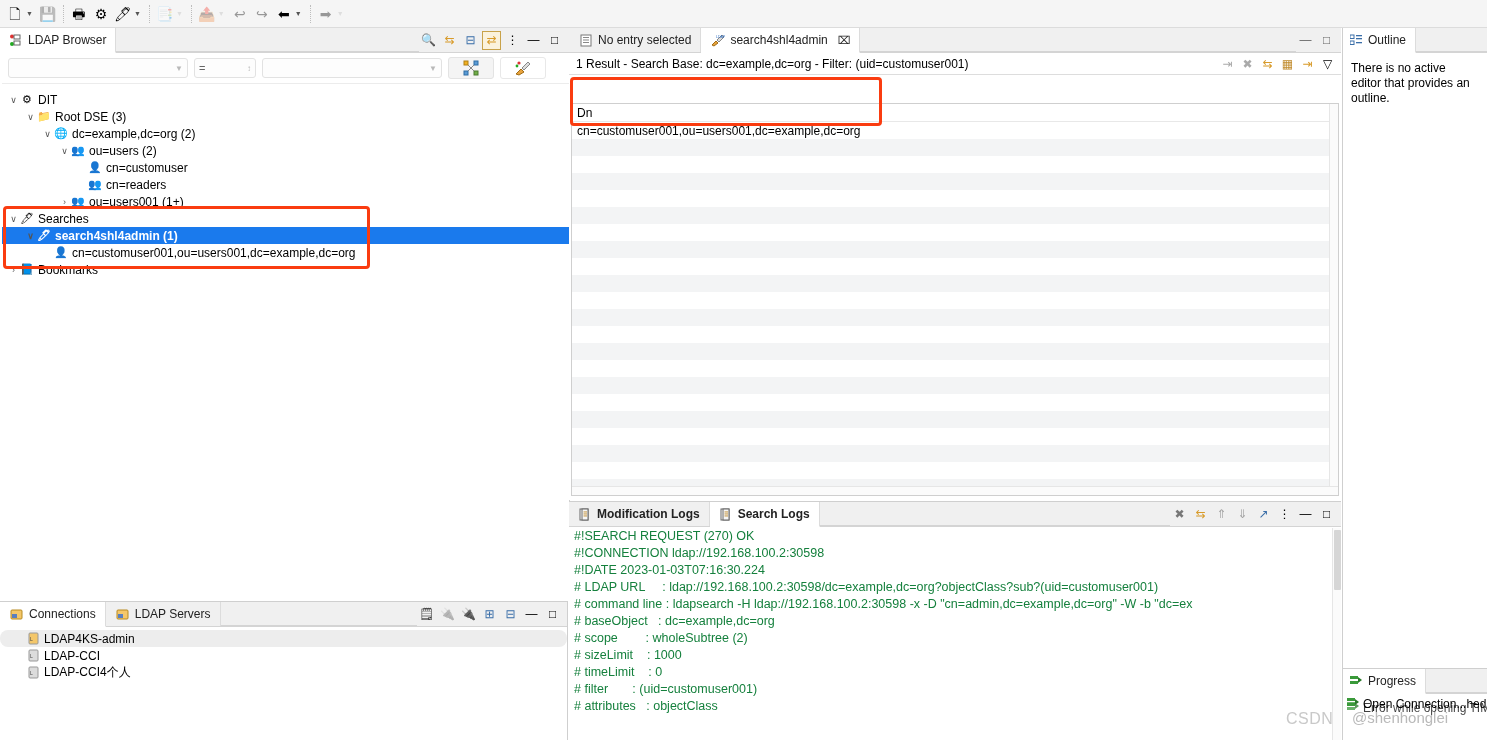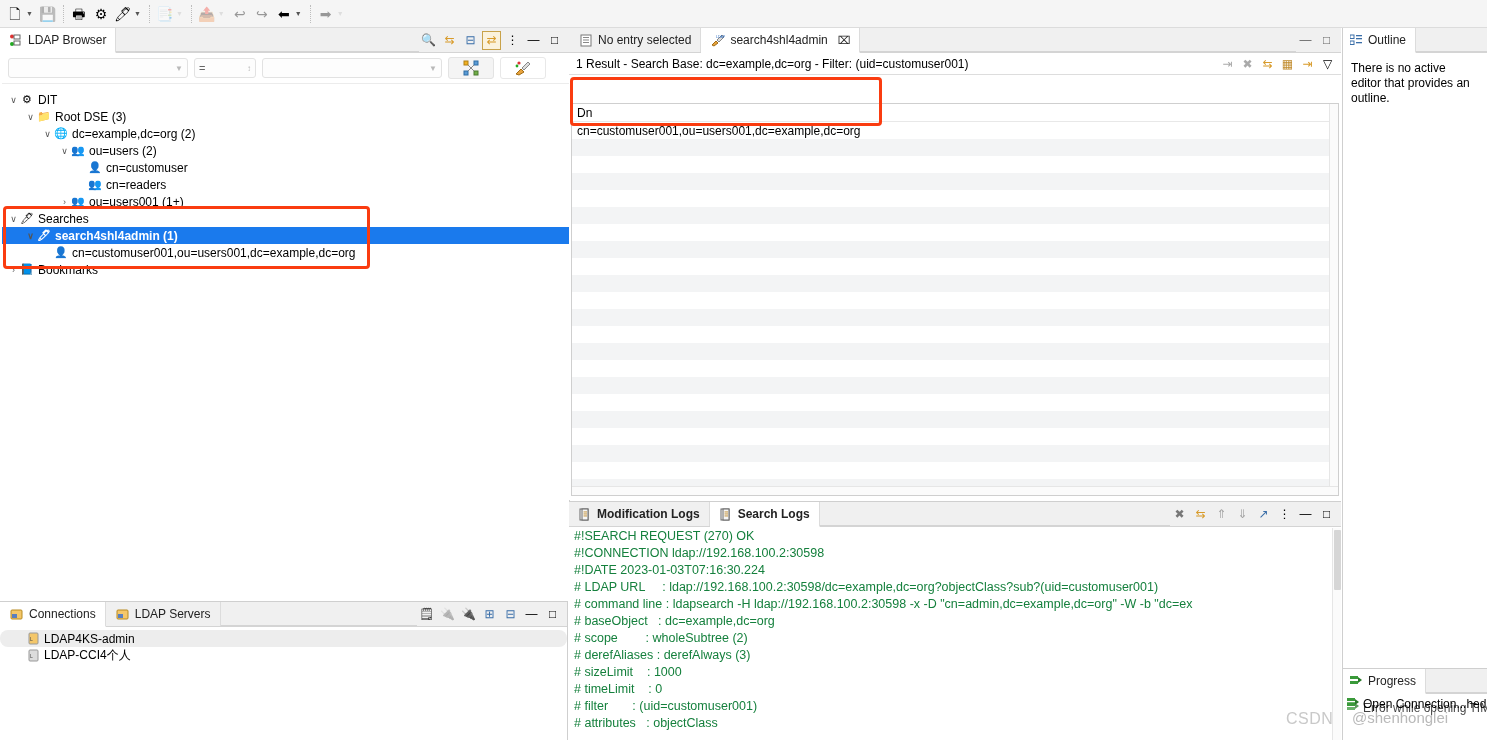--- a/index.html
+++ b/index.html
@@ -346,20 +346,29 @@
           </span>
           <span>LDAP4KS-admin</span>
         </div>
         <div class="crow">
           <span class="ticon">
             <svg width="13" height="13" viewBox="0 0 13 13">
               <rect x="2" y="1" width="9" height="11" rx="1" fill="#dcdcdc" stroke="#999"></rect>
               <text x="3" y="9" font-size="5" fill="#444">L</text>
             </svg>
           </span>
+          <span>LDAP-CCI</span>
+        </div>
+        <div class="crow">
+          <span class="ticon">
+            <svg width="13" height="13" viewBox="0 0 13 13">
+              <rect x="2" y="1" width="9" height="11" rx="1" fill="#dcdcdc" stroke="#999"></rect>
+              <text x="3" y="9" font-size="5" fill="#444">L</text>
+            </svg>
+          </span>
           <span>LDAP-CCI4个人</span>
         </div>
       </div>
   </div>
 
   <div class="panel" id="editor">
     <div class="tabbar" id="edTabbar">
         <div class="tab">
           <span class="tool" style="width: 15px;">
             <svg width="12" height="13" viewBox="0 0 12 13">
@@ -472,21 +481,20 @@
       </div>
     <div id="logBody">
       <div id="logLines">
           <div class="lline">#!SEARCH REQUEST (270) OK</div>
           <div class="lline">#!CONNECTION ldap://192.168.100.2:30598</div>
           <div class="lline">#!DATE 2023-01-03T07:16:30.224</div>
           <div class="lline"># LDAP URL     : ldap://192.168.100.2:30598/dc=example,dc=org?objectClass?sub?(uid=customuser001)</div>
           <div class="lline"># command line : ldapsearch -H ldap://192.168.100.2:30598 -x -D "cn=admin,dc=example,dc=org" -W -b "dc=ex</div>
           <div class="lline"># baseObject   : dc=example,dc=org</div>
           <div class="lline"># scope        : wholeSubtree (2)</div>
-          <div class="lline"># derefAliases : derefAlways (3)</div>
           <div class="lline"># sizeLimit    : 1000</div>
           <div class="lline"># timeLimit    : 0</div>
           <div class="lline"># filter       : (uid=customuser001)</div>
           <div class="lline"># attributes   : objectClass</div>
         </div>
       <div class="scrollv">
         <div class="thumb" style="left:1px;top:2px;width:7px;height:60px;"></div>
       </div>
     </div>
   </div>

